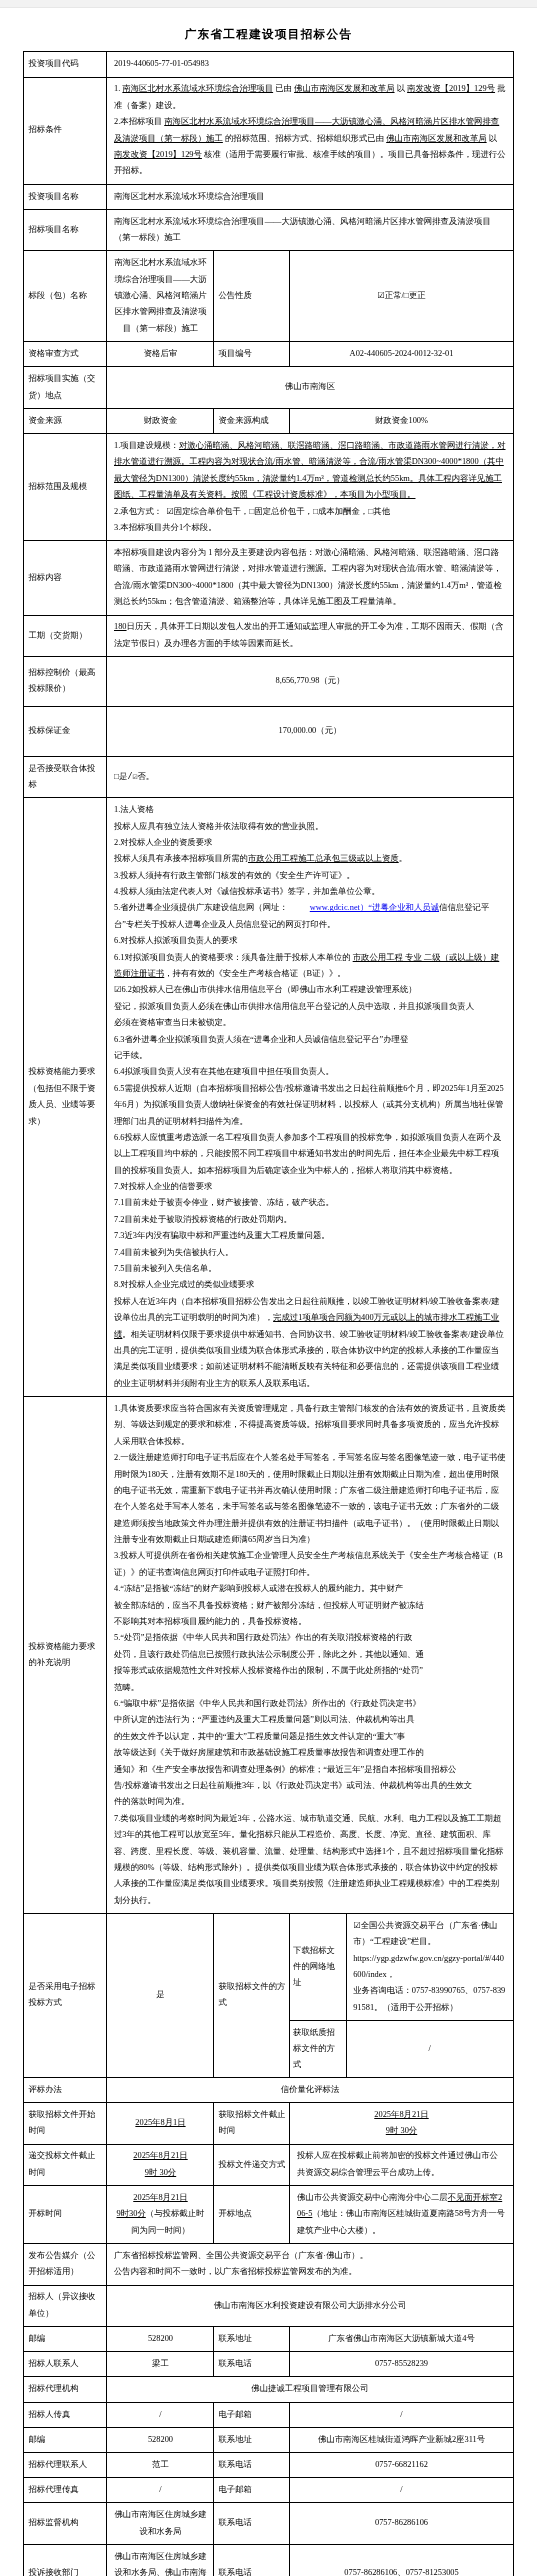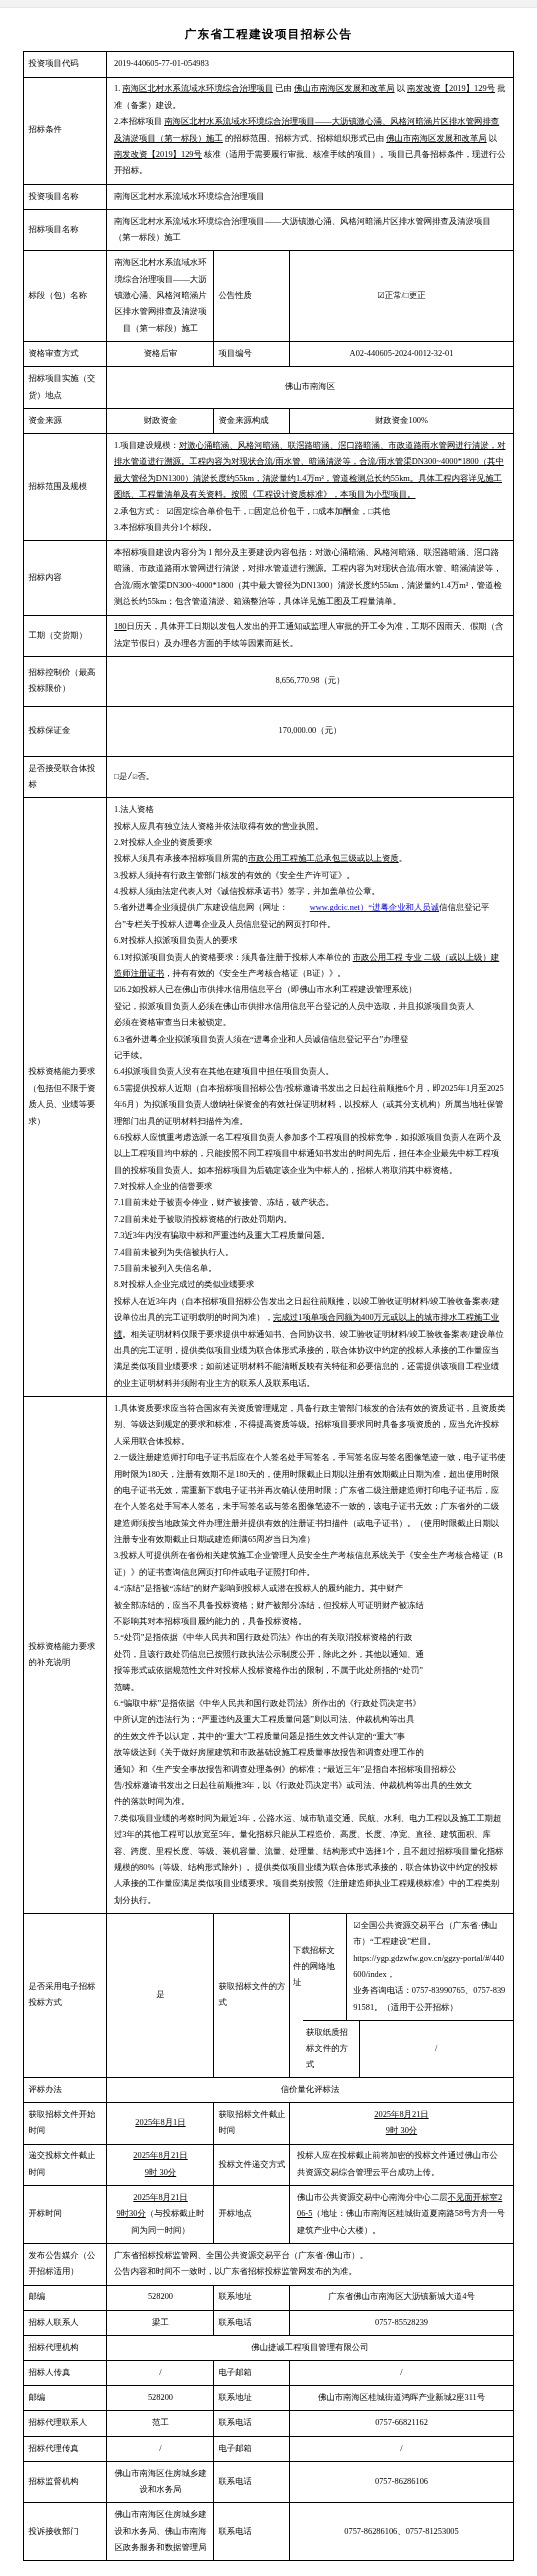--- a/index.html
+++ b/index.html
@@ -11,21 +11,21 @@
   table.doc{width:488px;margin:0 auto 30px auto;border-collapse:collapse;table-layout:fixed;}
   td{border:1px solid #000;font-size:8.4px;line-height:1.95;
     padding:3.9px 6.5px;vertical-align:middle;word-wrap:break-word;word-break:break-all;}
   td.lab{padding:3.9px 3.9px;}
   td.c{text-align:center;}
   td.pre{white-space:pre-wrap;}
   .u{text-decoration:underline;}
   .link{color:#0000ee;text-decoration:underline;margin-left:22px;}
   td.subwrap{padding:0;vertical-align:top;}
   .subrow{display:flex;align-items:stretch;}
-  .subrow + .subrow{border-top:1px solid #000;margin-left:13px;}
+  .subrow + .subrow{border-top:1px solid #000;}
   .sublab{flex:0 0 50px;border-right:1px solid #000;display:flex;
     align-items:center;justify-content:center;text-align:left;
     padding:3.9px 2.6px;line-height:1.9;}
   .subval{flex:1;padding:3.9px 6.5px;display:flex;align-items:center;
     white-space:pre-wrap;line-height:1.95;}
   .subval.c{justify-content:center;}
   tr.tall-money td{height:41px;}
   tr.row-consortium td{height:32px;font-family:Liberation Mono, monospace;}
 </style>
 </head>
@@ -221,20 +221,24 @@
       <td class="lab">开标地点</td>
       <td class="pre"><span>佛山市公共资源交易中心南海分中心二层</span><span class="u">不见面开标室206-5</span><span>（地址：佛山市南海区桂城街道夏南路58号方舟一号建筑产业中心大楼）。</span></td>
     </tr>
 
     <tr>
       <td class="lab">发布公告媒介（公开招标适用）</td>
       <td colspan="3" class="pre">广东省招标投标监管网、全国公共资源交易平台（广东省·佛山市）。
 公告内容和时间不一致时，以广东省招标投标监管网发布的为准。</td>
     </tr>
 
+    <tr>
+      <td class="lab">招标人（异议接收单位）</td>
+      <td colspan="3" class="c">佛山市南海区水利投资建设有限公司大沥排水分公司</td>
+    </tr>
 
     <tr>
       <td class="lab">邮编</td>
       <td class="c">528200</td>
       <td class="lab">联系地址</td>
       <td class="c">广东省佛山市南海区大沥镇新城大道4号</td>
     </tr>
 
     <tr>
       <td class="lab">招标人联系人</td>

